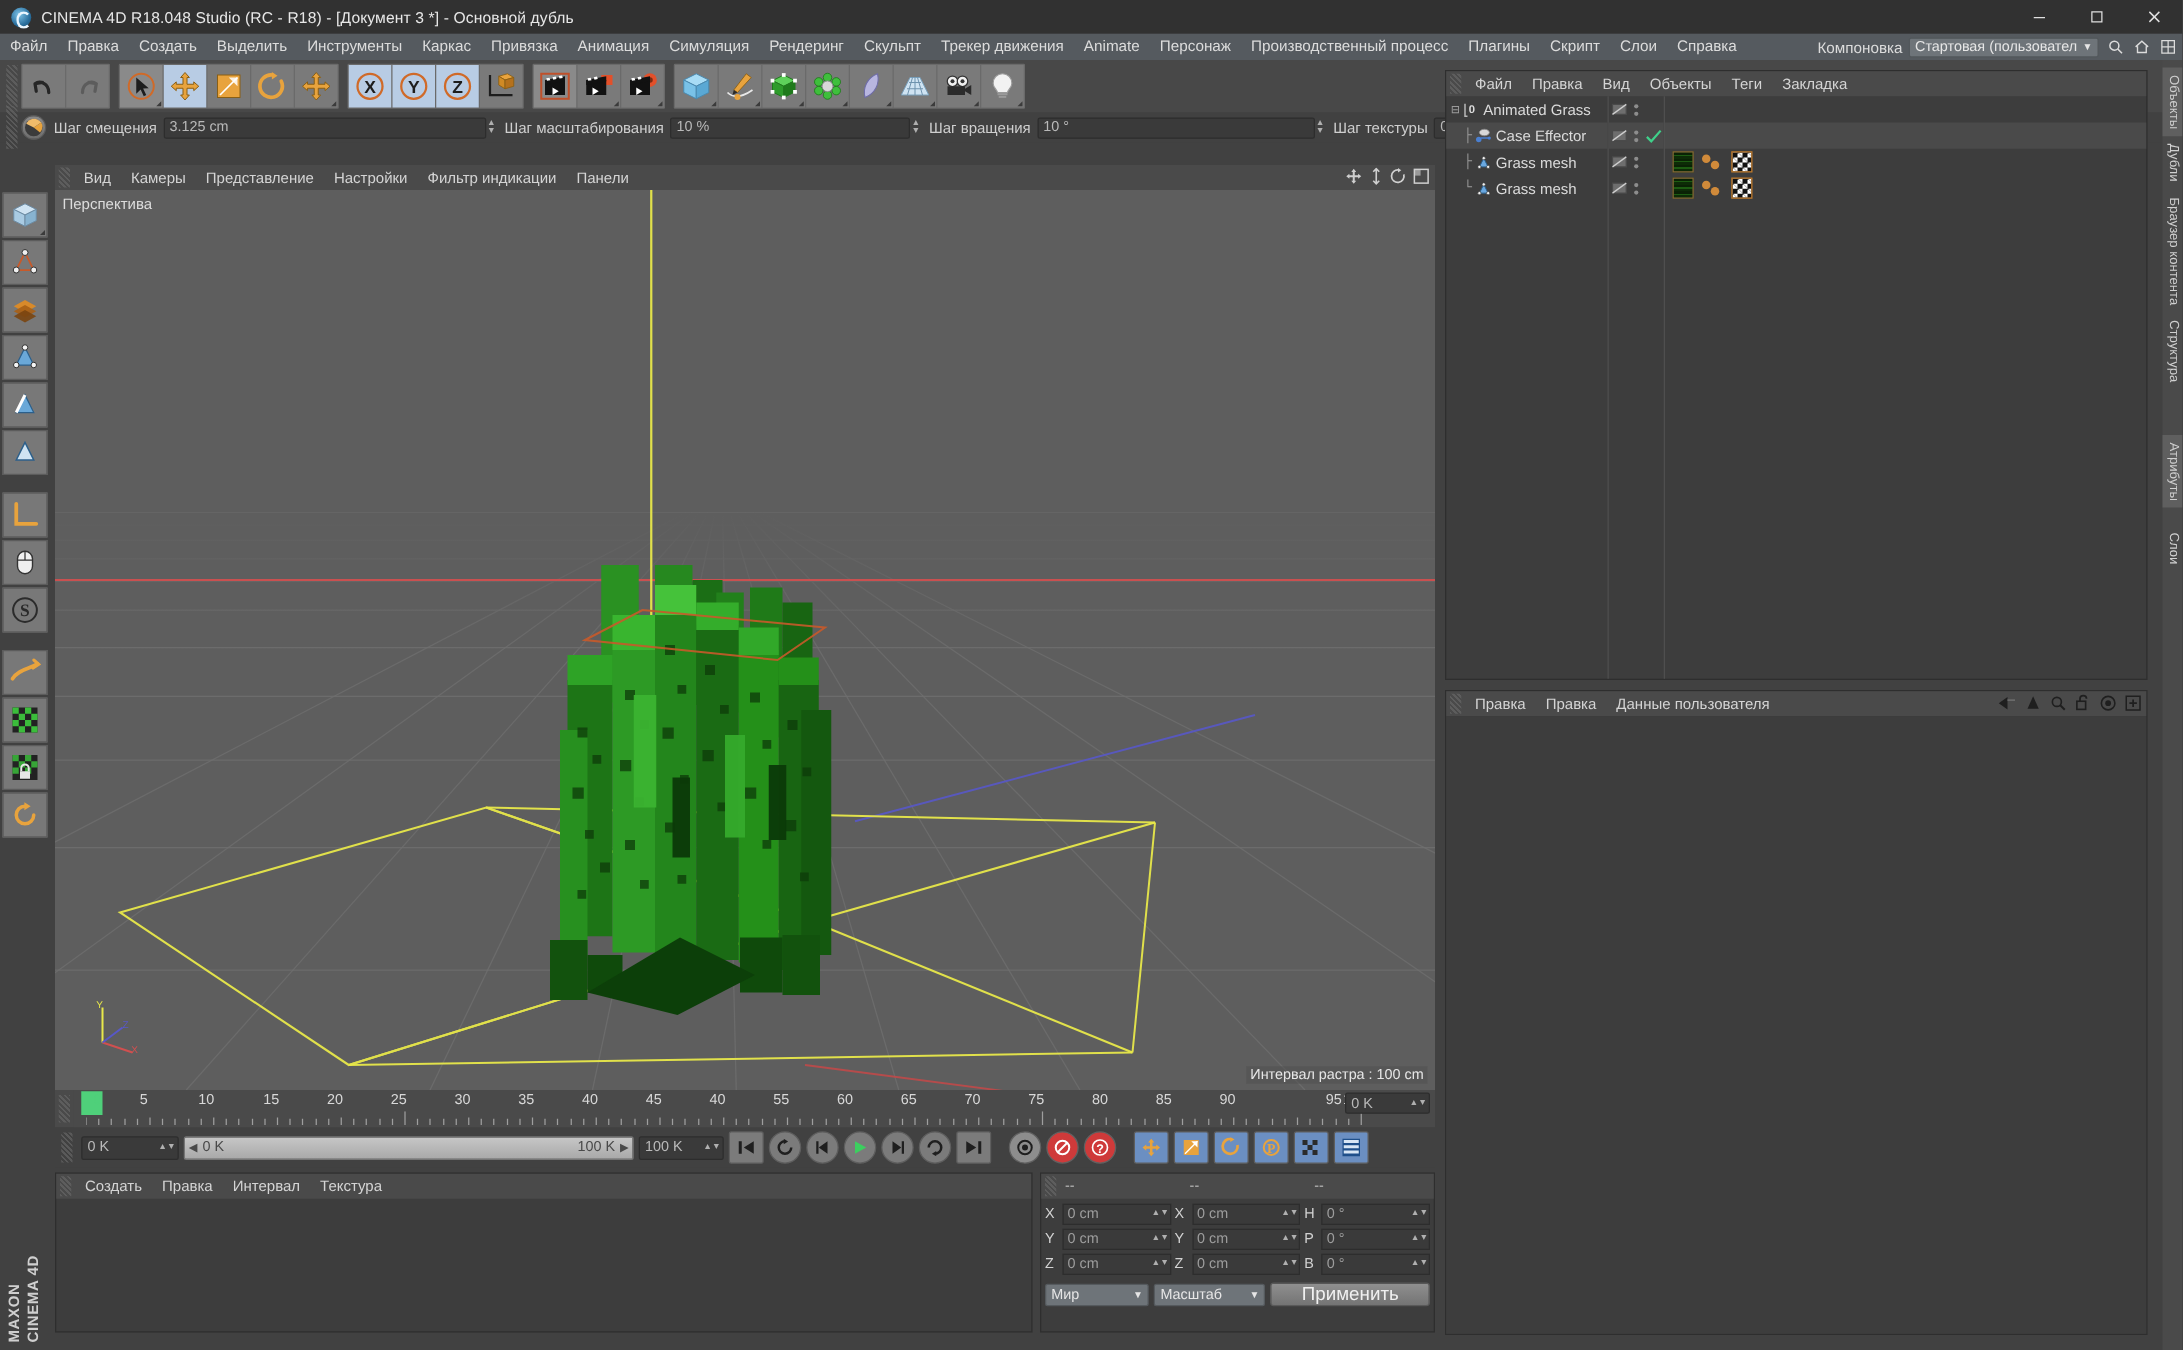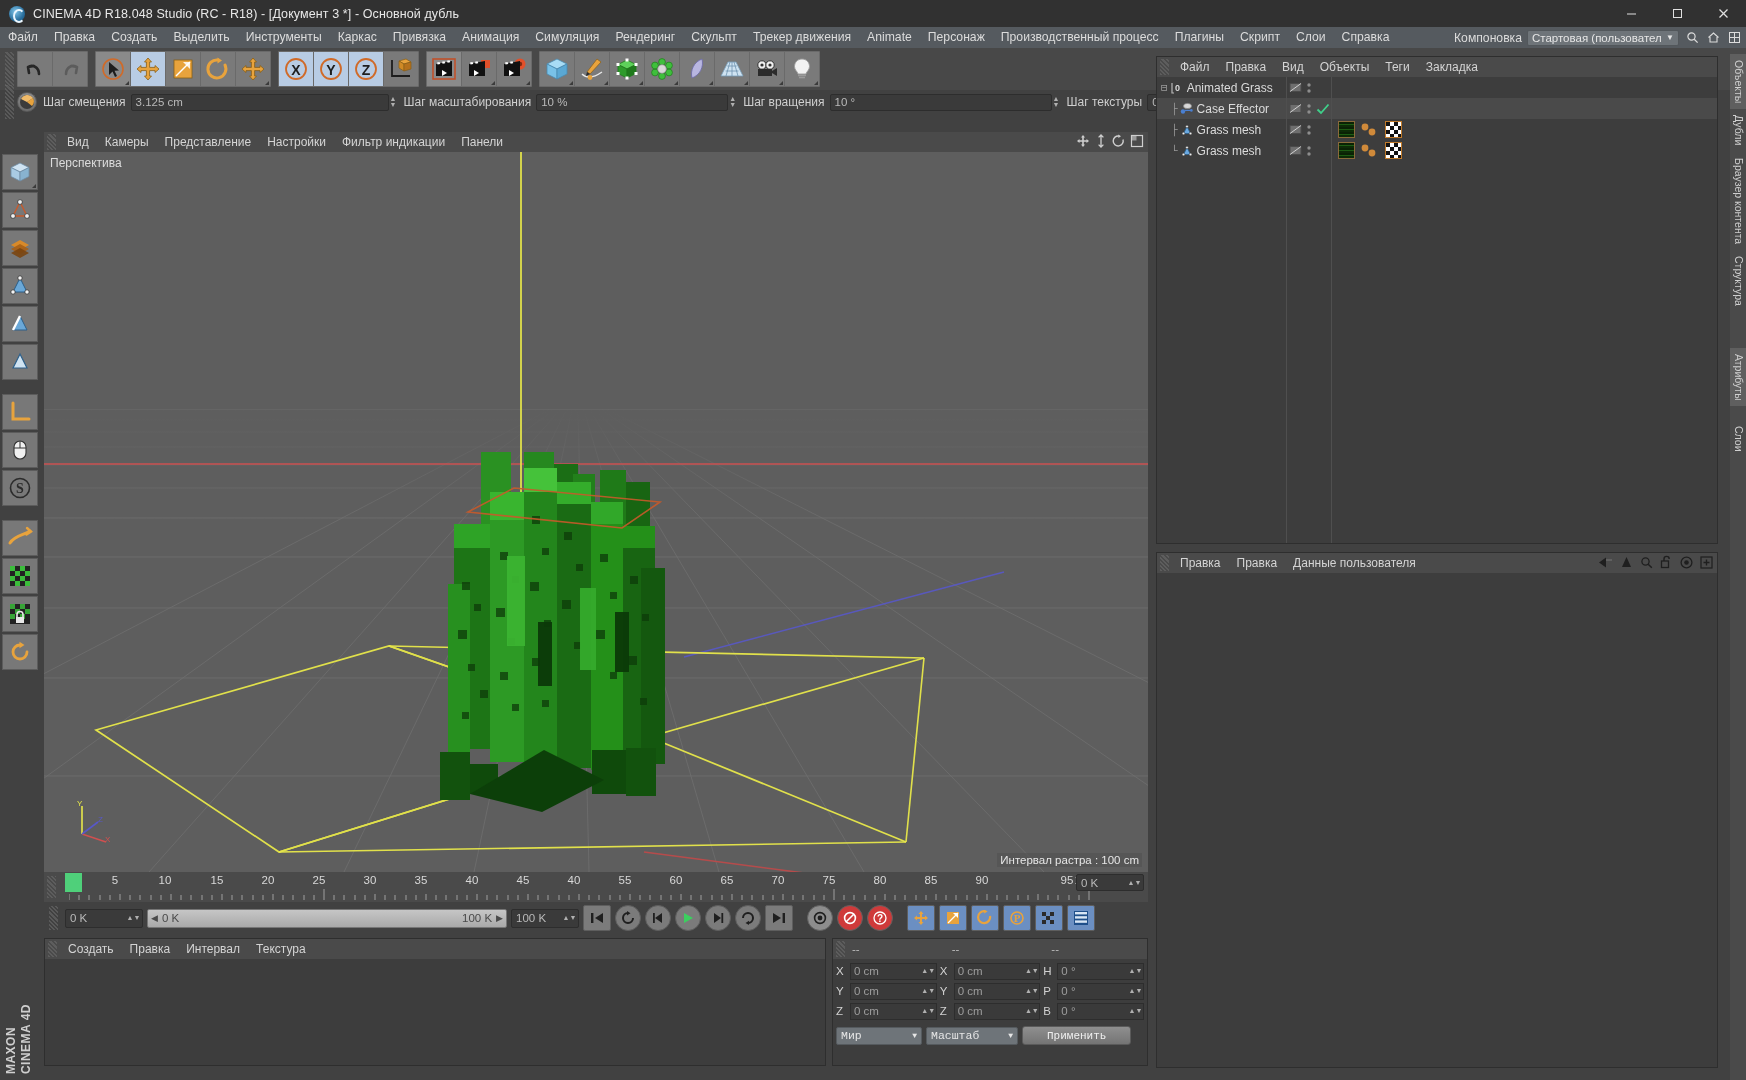--- a/index.html
+++ b/index.html
@@ -167,25 +167,25 @@
   
   .coordmgr { position:absolute; top:938px; left:832px; width:316px; height:128px;
               background:#3d3d3d; border:1px solid #2e2e2e; }
   .coord-head { height:20px; background:#4a4a4a; display:flex; align-items:center; }
   .coord-head-cell { flex:1; text-align:left; font-size:11.5px; color:#bdbdbd; padding-left:4px;}
   .coord-grid { padding:2px 3px; }
   .coord-row { display:flex; align-items:center; gap:3px; height:20px; }
   .coord-ax { width:11px; font-size:11.5px; color:#d2d2d2; text-align:left; flex:none;}
   .coord-fld { flex:1; height:17px; background:#3a3a3a; border:1px solid #2d2d2d;
                display:flex; align-items:center; padding:0 3px; color:#9d9d9d; font-size:11.5px; }
-  .coord-bot { display:flex; align-items:center; gap:4px; padding:3px;font-family:Liberation Mono, monospace; }
+  .coord-bot { display:flex; align-items:center; gap:4px; padding:3px; }
   .sel-box { height:18px; background:#6e7479; border:1px solid #555a5e; border-radius:2px;
              display:flex; align-items:center; padding:0 4px; font-size:11.5px; color:#e6e6e6;}
   .apply-btn { height:19px; background:linear-gradient(#8f8f8f,#747474); border:1px solid #5a5a5a;
-               border-radius:3px; font-size:11px; color:#f0f0f0; display:flex;
+               border-radius:3px; font-size:15px; color:#f0f0f0; display:flex;
                align-items:center; justify-content:center; padding:0 24px; }
 
   
   .leftpal { position:absolute; top:132px; left:0; width:40px; bottom:0; background:#414141; }
   .lbtn { width:36px;height:36px;margin:2px; background:#787878; border:1px solid #5c5c5c;
           display:flex;align-items:center;justify-content:center; position:relative;}
   .lbtn .corner { position:absolute;right:1px;bottom:1px;width:0;height:0;
      border-left:4px solid transparent;border-bottom:4px solid #3b3b3b;}
   .lbrand { position:absolute; bottom:6px; left:4px; width:30px; color:#b9b9b9; }
   .lbrand .b1, .lbrand .b2 {

